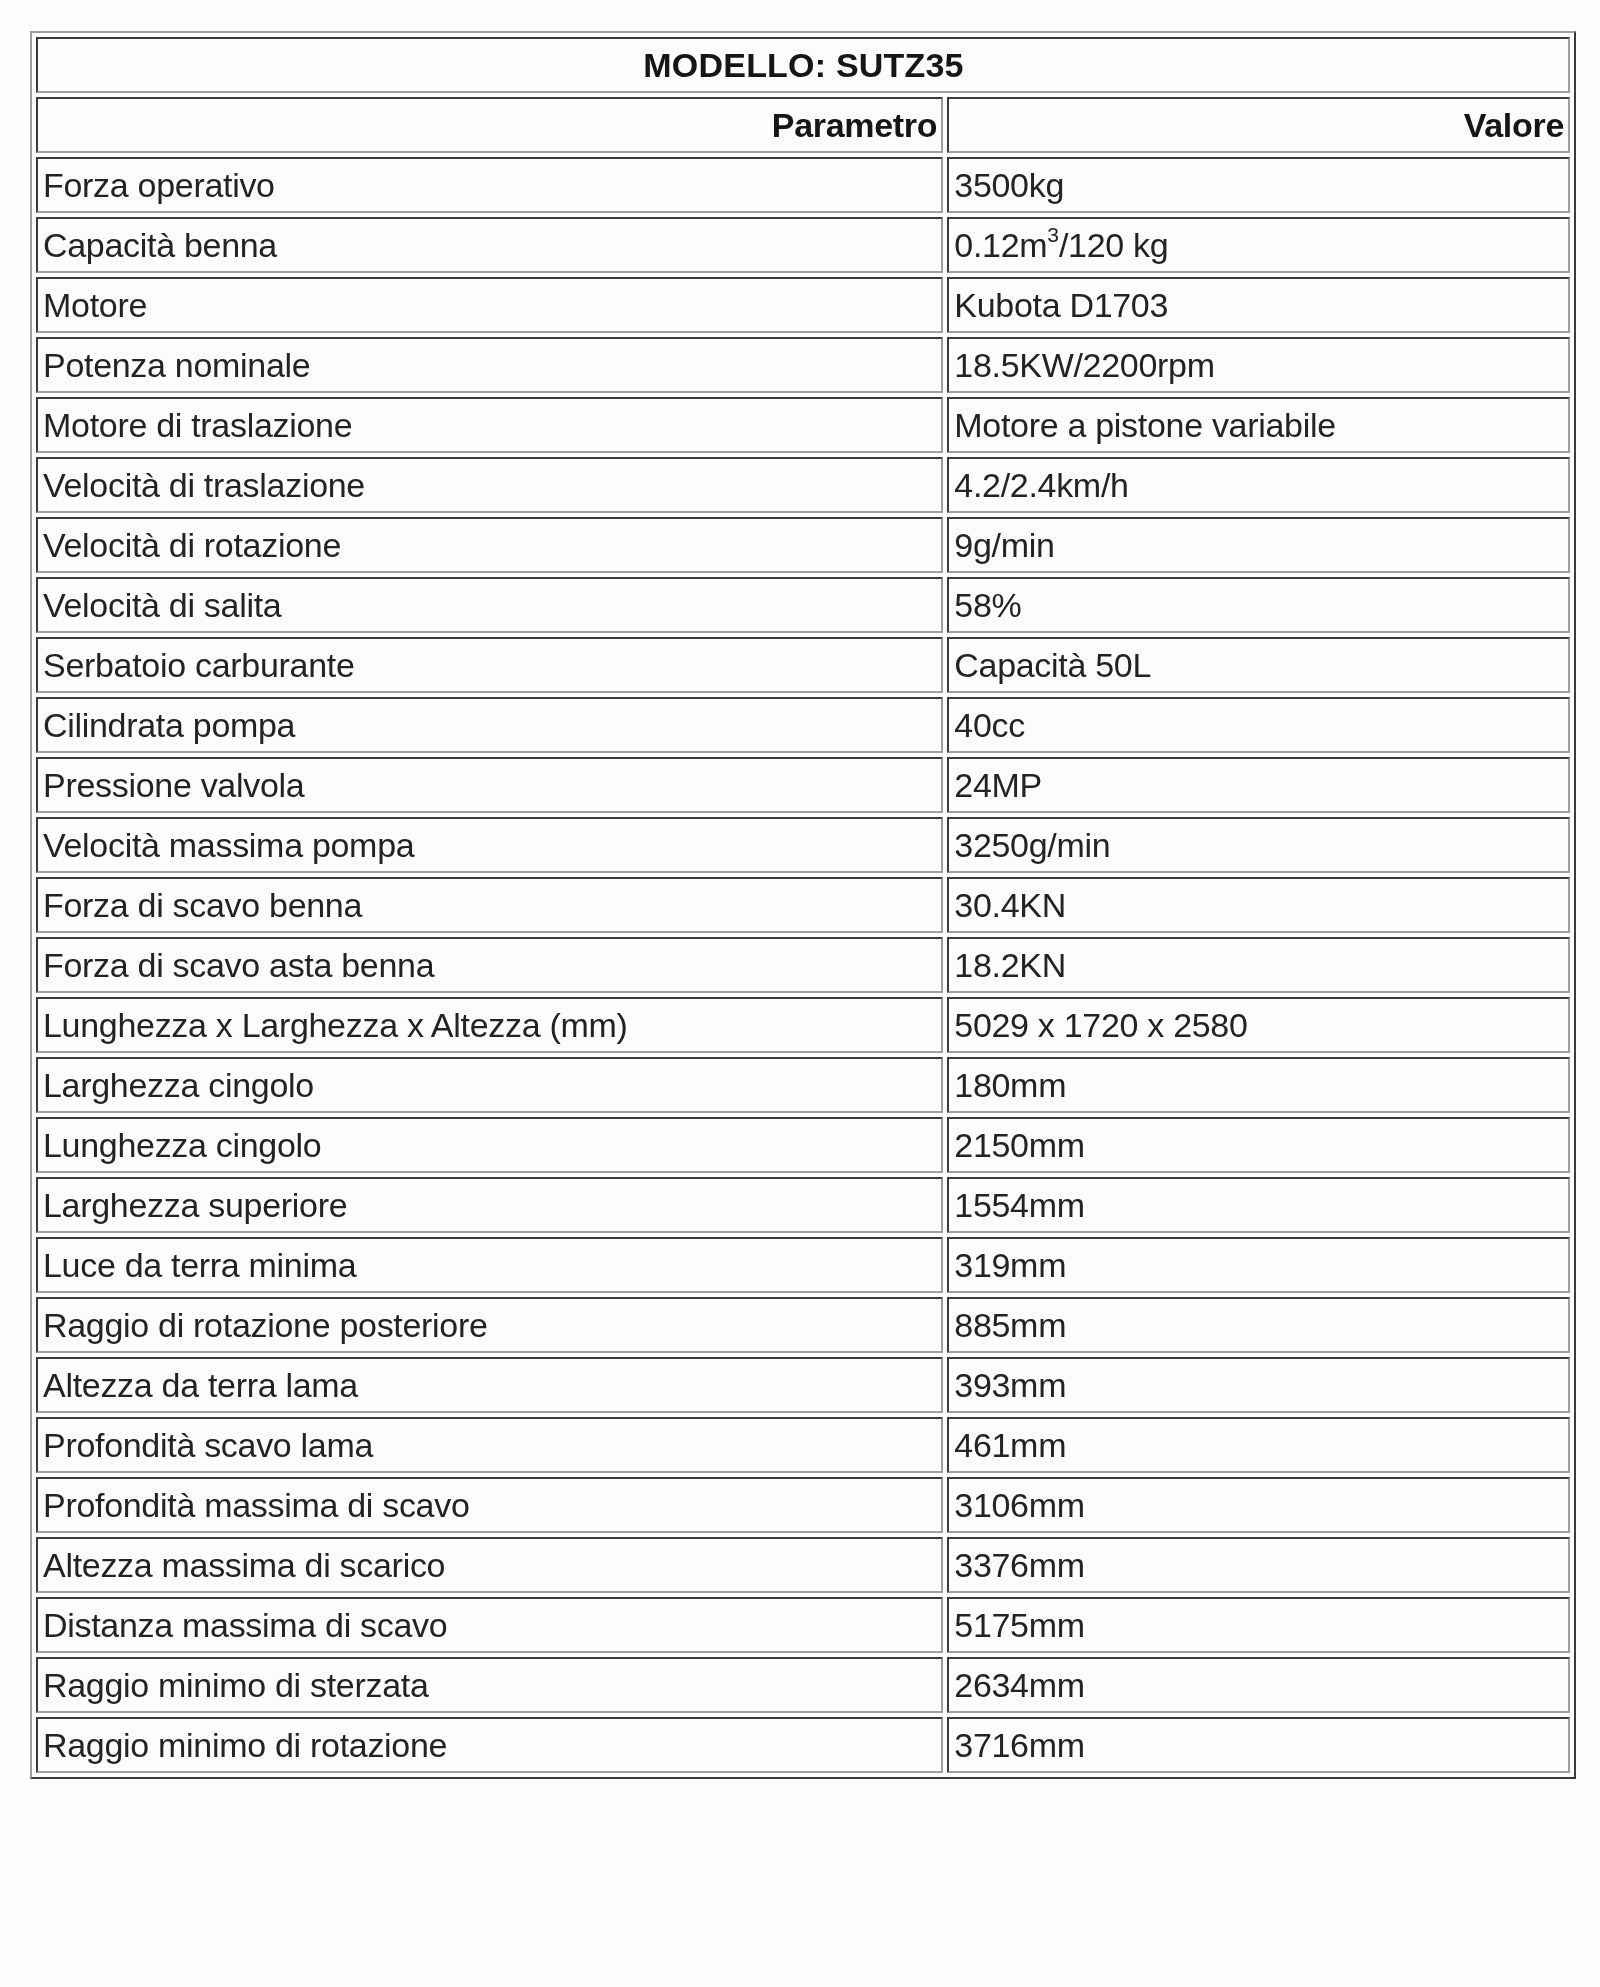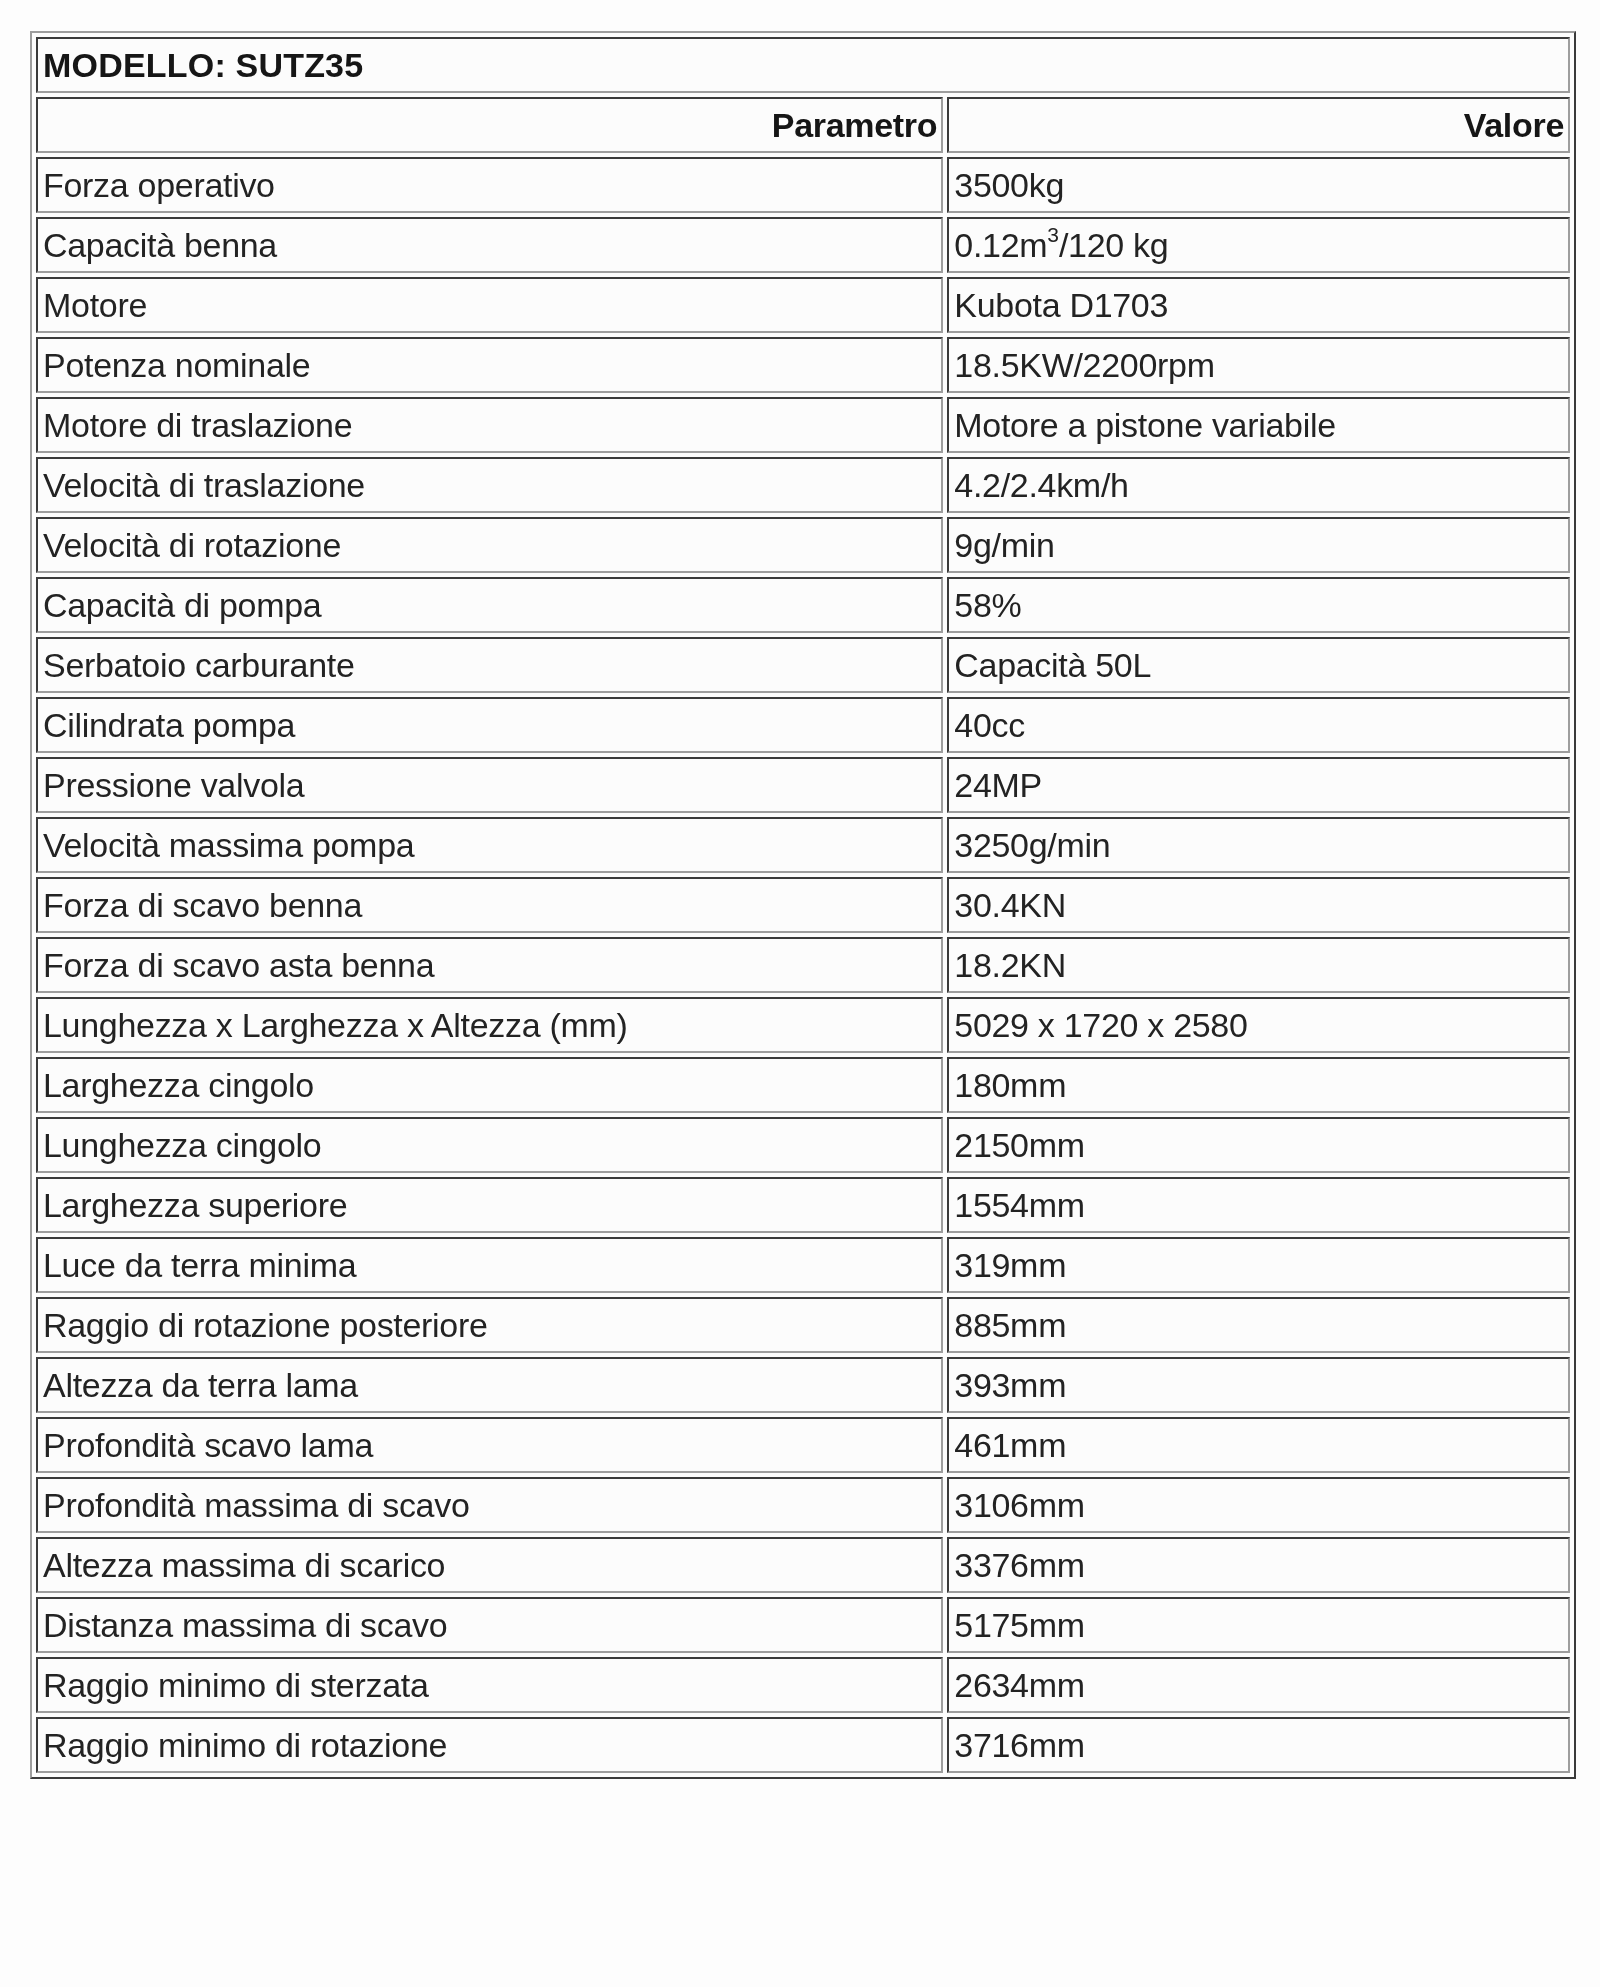--- a/index.html
+++ b/index.html
@@ -49,21 +49,21 @@
     overflow:hidden;
     vertical-align:middle;
     font-weight:400;
   }
   .spec th{
     font-weight:700;
     text-align:right;
     color:#161616;
   }
   .spec td.title{
-    text-align:left;
+    text-align:center;
     font-weight:700;
     color:#161616;
     letter-spacing:0.2px;
   }
   .spec sup{
     font-size:21px;
     line-height:0;
     vertical-align:super;
     letter-spacing:0;
     position:relative;
@@ -118,21 +118,21 @@
     <td>Velocità di traslazione</td>
     <td>4.2/2.4km/h</td>
   </tr>
 
   <tr>
     <td>Velocità di rotazione</td>
     <td>9g/min</td>
   </tr>
 
   <tr>
-    <td>Capacità di pompa</td>
+    <td>Velocità di salita</td>
     <td>58%</td>
   </tr>
 
   <tr>
     <td>Serbatoio carburante</td>
     <td>Capacità 50L</td>
   </tr>
 
   <tr>
     <td>Cilindrata pompa</td>

